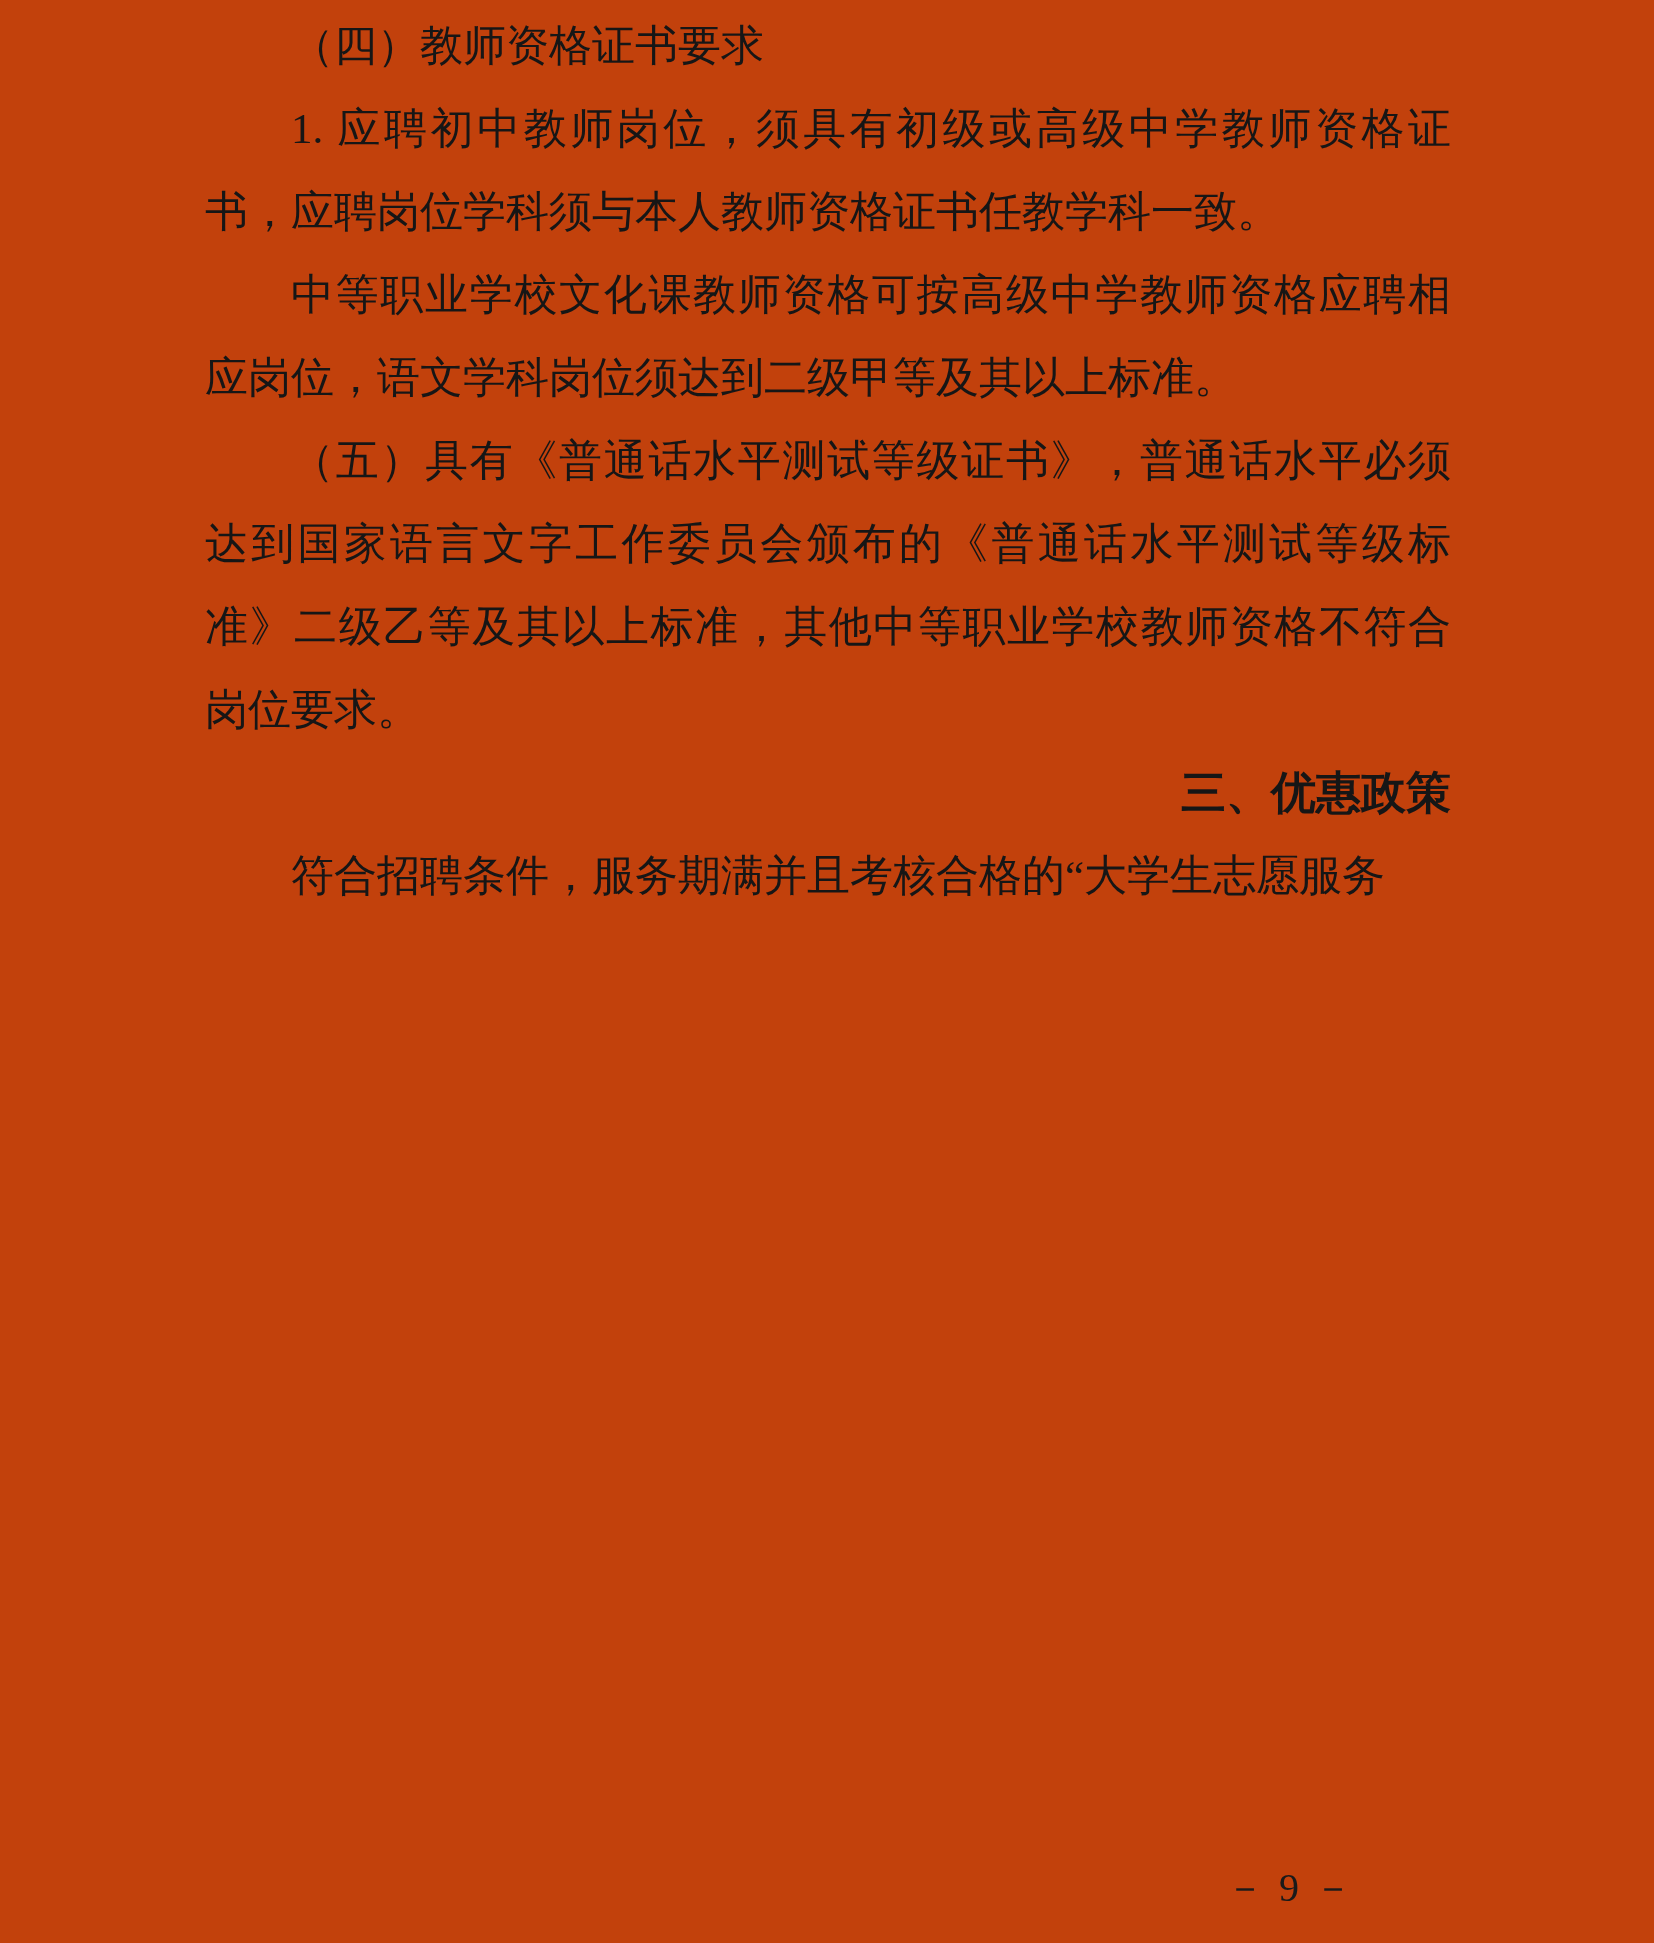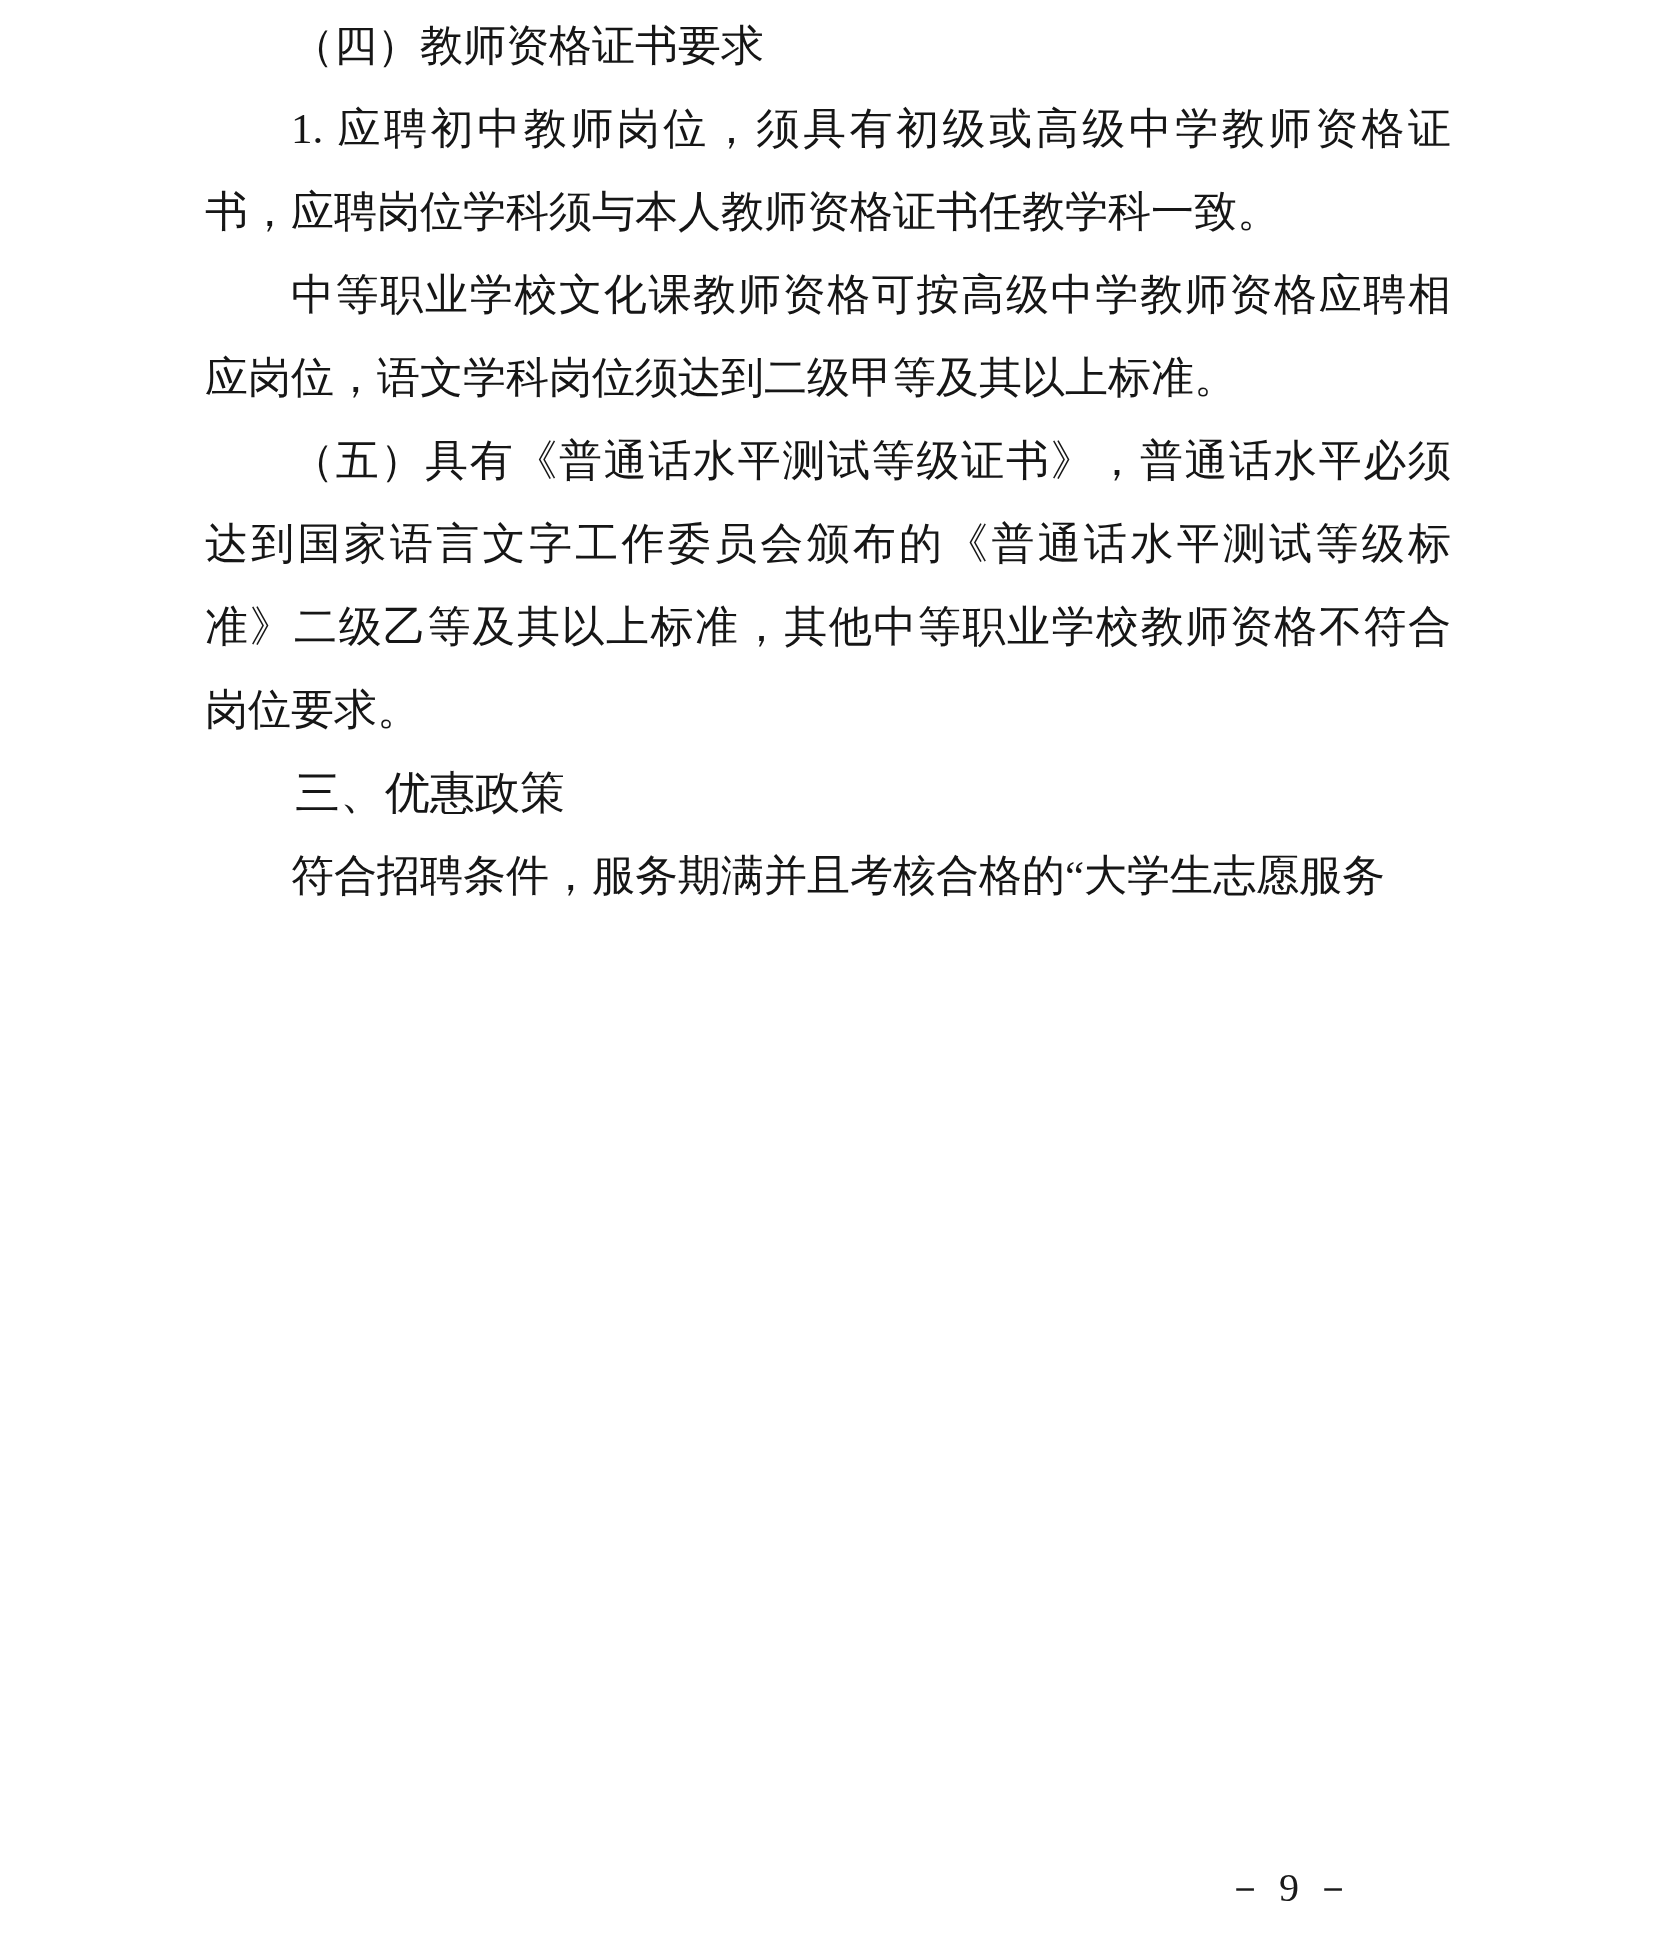--- a/index.html
+++ b/index.html
@@ -4,21 +4,21 @@
 <style>
   html, body {
     margin: 0;
     padding: 0;
     background: #9a9a9a;
   }
   .page {
     position: relative;
     width: 1654px;
     height: 1943px;
-    background: #ffffff;
+    background: #c2410c;
     overflow: hidden;
     font-family: "Liberation Serif", "DejaVu Serif", serif;
     color: #161616;
   }
   .content {
     position: absolute;
     left: 205px;
     top: 4px;
     width: 1246px;
   }
@@ -33,23 +33,23 @@
     word-break: normal;
     line-break: strict;
     font-family: "Liberation Serif", "DejaVu Serif", serif;
     font-weight: 400;
   }
   .doc-block.kai-subheading {
     font-weight: 400;
   }
   .doc-block.bold-heading {
     font-family: "Liberation Sans", "DejaVu Sans", sans-serif;
-    font-weight: 400;
+    font-weight: 700;
     font-size: 45px;
-    text-align: left;
+    text-align: right;
   }
   .page-number {
     position: absolute;
     top: 1858px;
     right: 299px;
     font-size: 40px;
     line-height: 60px;
     letter-spacing: 2px;
     color: #1a1a1a;
     font-family: "Liberation Serif", "DejaVu Serif", serif;

